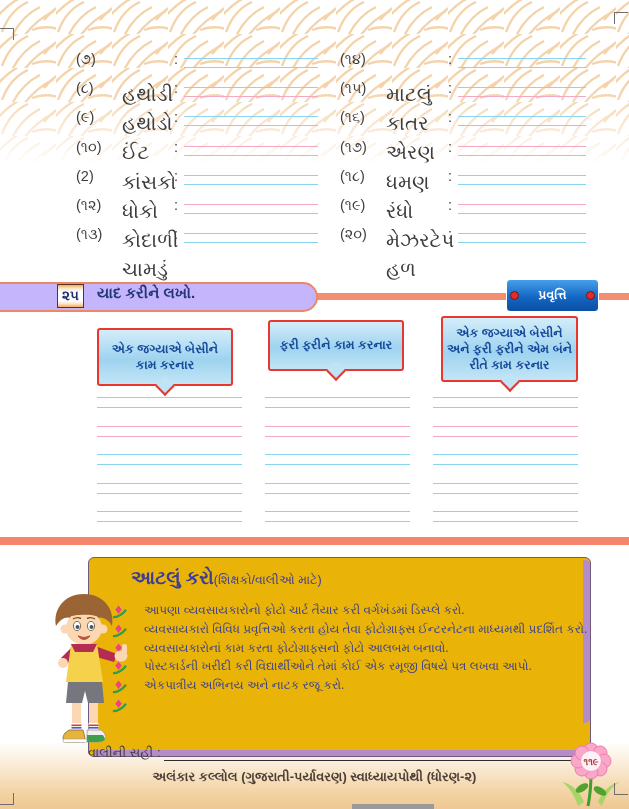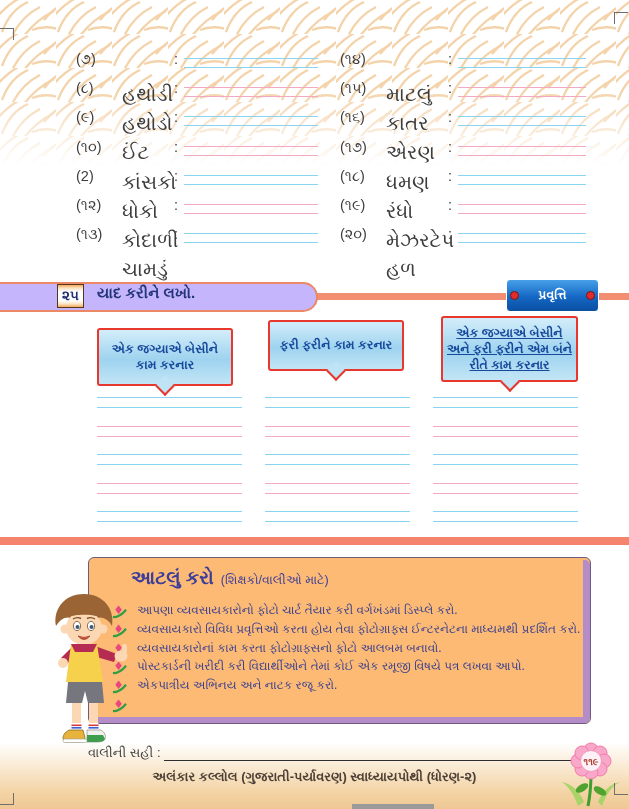--- a/index.html
+++ b/index.html
@@ -67,47 +67,47 @@
   
   .bubble {
     position:absolute; z-index:3; border:2px solid #E8372C; border-radius:3px;
     background:linear-gradient(180deg,#D3EDFA 0%,#9ED3EF 55%,#C2E5F6 100%);
     color:#17499C; font-weight:bold; font-size:12.5px; line-height:1.3;
     display:flex; align-items:center; justify-content:center; text-align:center;
     padding:3px 4px;
   }
   .bub-1 { left:97px;  top:320px; width:136px; height:58px;margin-top:8px; }
   .bub-2 { left:268px; top:320px; width:136px; height:51px; }
-  .bub-3 { left:441px; top:316px; width:137px; height:66px;text-decoration:underline; }
+  .bub-3 { left:441px; top:316px; width:137px; height:66px; }
   .bubble-tail {
     position:absolute; left:50%; bottom:-9px; width:14px; height:14px; margin-left:-7px;
     background:#BFE4F5; border-right:2px solid #E8372C; border-bottom:2px solid #E8372C;
     transform:rotate(45deg);
   }
   .wcol { position:absolute; top:397px; width:145px; z-index:2; }
   .wc-1 { left:97px; } .wc-2 { left:265px; } .wc-3 { left:433px; }
   .wline { height:11px; margin-bottom:17.5px; }
 
   
   .divider { position:absolute; left:0; top:537px; width:629px; height:8px; background:#F4846C; z-index:2; }
 
   
   .pink-box {
-    position:absolute; left:88px; top:557px; width:503px; height:167px; z-index:2;
-    background:#fdba74; border:1.5px solid #6E5A7E; border-radius:6px;text-decoration:underline;
+    position:absolute; left:88px; top:557px; width:503px; height:200px; z-index:2;
+    background:#eab308; border:1.5px solid #6E5A7E; border-radius:6px;text-decoration:underline;
   }
   .pink-shade-r { position:absolute; right:0; top:2px; width:7px; height:163px; background:#B48CC8; border-radius:0 5px 5px 0; }
   .pink-shade-b { position:absolute; left:4px; bottom:0; width:495px; height:6px; background:#B48CC8; border-radius:0 0 5px 5px; }
   .pink-title-row { position:absolute; left:42px; top:9px; display:flex; align-items:baseline; white-space:nowrap; }
   .pink-title { font-size:19px; font-weight:bold; color:#3B3D99; }
-  .pink-subtitle { font-size:12.5px; color:#3B3D99; margin-left:7px; }
+  .pink-subtitle { font-size:12.5px; color:#3B3D99; }
   .bullet-list { position:absolute; left:22px; top:45px; width:470px; }
   .bullet-item { display:flex; align-items:flex-start; height:18.8px; }
   .bullet-ico { width:17px; height:15px; margin-top:2px; flex:0 0 auto; }
-  .bullet-text { font-size:12px; color:#3A418F; margin-left:9px; white-space:nowrap; }
+  .bullet-text { font-size:12px; color:#3A418F; margin-left:16px; white-space:nowrap; }
 
   
   .sig-label { position:absolute; left:88px; top:745px; font-size:13px; color:#3f3f3f; z-index:3; white-space:nowrap; }
   .sig-line  { position:absolute; left:164px; top:745px; width:424px; height:16px; border-bottom:1.4px solid #2e2e2e; z-index:3; }
   .book-title { position:absolute; left:0; top:769px; width:629px; text-align:center; font-size:13px; font-weight:bold; color:#4d4036; z-index:3; white-space:nowrap; }
   .page-flower { position:absolute; left:560px; top:742px; z-index:4; }
   .boy { position:absolute; left:33px; top:590px; z-index:4; }
   .bottom-tab { position:absolute; left:352px; top:804px; width:82px; height:5px; background:#9a9a9a; z-index:3; }
 </style>
 </head>

